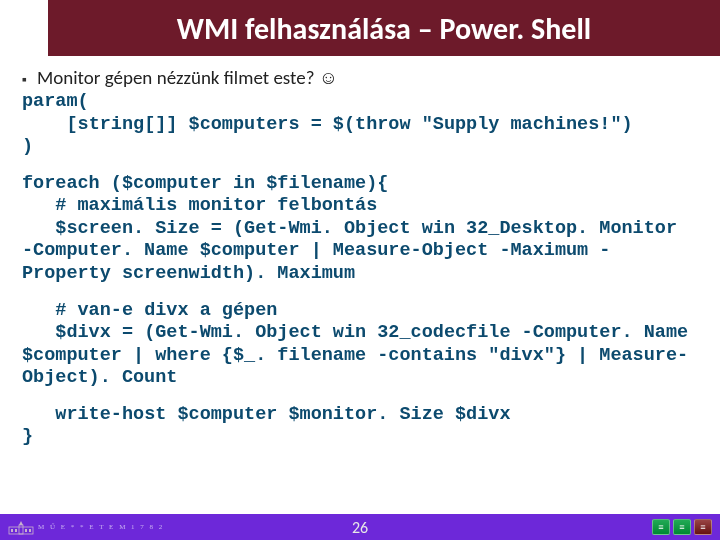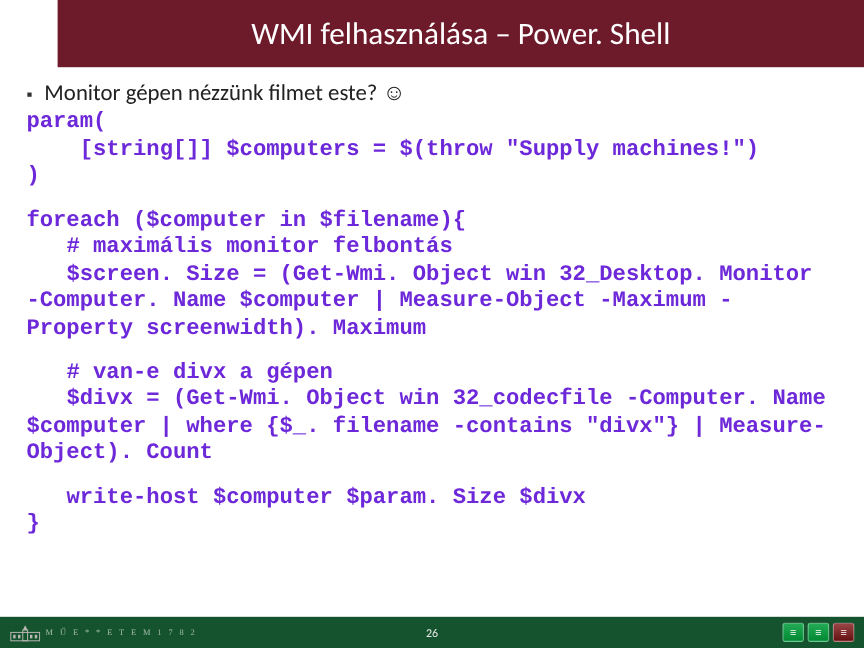--- a/index.html
+++ b/index.html
@@ -11,22 +11,22 @@
     position: relative;
     overflow: hidden;
   }
   .title-bar {
     background: #6d1a2a;
     color: #ffffff;
     height: 56px;
     display: flex;
     align-items: center;
     justify-content: center;
-    font-size: 26px;
-    font-weight: 400;
+    font-size: 30px;
+    font-weight: 700;
     margin-left: 48px;
   }
   .content {
     padding: 10px 22px 0 22px;
   }
   .bullet-line {
     font-size: 19px;
     color: #222;
     margin-bottom: 2px;
     display: flex;
@@ -38,40 +38,40 @@
     color: #333;
     flex: 0 0 auto;
   }
   pre.code {
     font-family: "Courier New", Courier, monospace;
     font-size: 18.5px;
     font-weight: bold;
     line-height: 1.22;
     white-space: pre-wrap;
     word-break: break-word;
-    color: #6d28d9;
+    color: #0c4a6e;
     margin-bottom: 14px;
   }
   .footer {
     position: absolute;
     left: 0; right: 0; bottom: 0;
     height: 26px;
-    background: #14532d;
+    background: #6d28d9;
     display: flex;
     align-items: center;
     justify-content: space-between;
     padding: 0 8px;
     color: #fff;
     font-size: 11px;
   }
   .footer .center {
     position: absolute;
     left: 50%; transform: translateX(-50%);
     color: #e7e7e7;
-    font-size: 10px;
+    font-size: 16px;
     font-family: Calibri, Arial, sans-serif;
   }
   .footer .logo {
     display: flex; align-items: center; gap: 4px;
     opacity: .85;
   }
   .footer .logo svg { display: block; }
   .footer .badges { display: flex; gap: 3px; }
   .footer .badge {
     width: 18px; height: 16px;
@@ -101,21 +101,21 @@
   </div>
 
   <pre class="code">param(
     [string[]] $computers = $(throw "Supply machines!")
 )</pre>
   <pre class="code">foreach ($computer in $filename){
    # maximális monitor felbontás
    $screen. Size = (Get-Wmi. Object win 32_Desktop. Monitor -Computer. Name $computer | Measure-Object -Maximum -Property screenwidth). Maximum</pre>
   <pre class="code">   # van-e divx a gépen
    $divx = (Get-Wmi. Object win 32_codecfile -Computer. Name $computer | where {$_. filename -contains "divx"} | Measure-Object). Count</pre>
-  <pre class="code">   write-host $computer $param. Size $divx
+  <pre class="code">   write-host $computer $monitor. Size $divx
 }</pre>
 </div>
 
 <div class="footer">
   <div class="logo">
     <svg width="26" height="16" viewBox="0 0 26 16">
       <rect x="1" y="8" width="24" height="7" fill="none" stroke="#d9c9cc" stroke-width="0.8"></rect>
       <rect x="3" y="10" width="2" height="3" fill="#d9c9cc"></rect>
       <rect x="7" y="10" width="2" height="3" fill="#d9c9cc"></rect>
       <rect x="17" y="10" width="2" height="3" fill="#d9c9cc"></rect>

